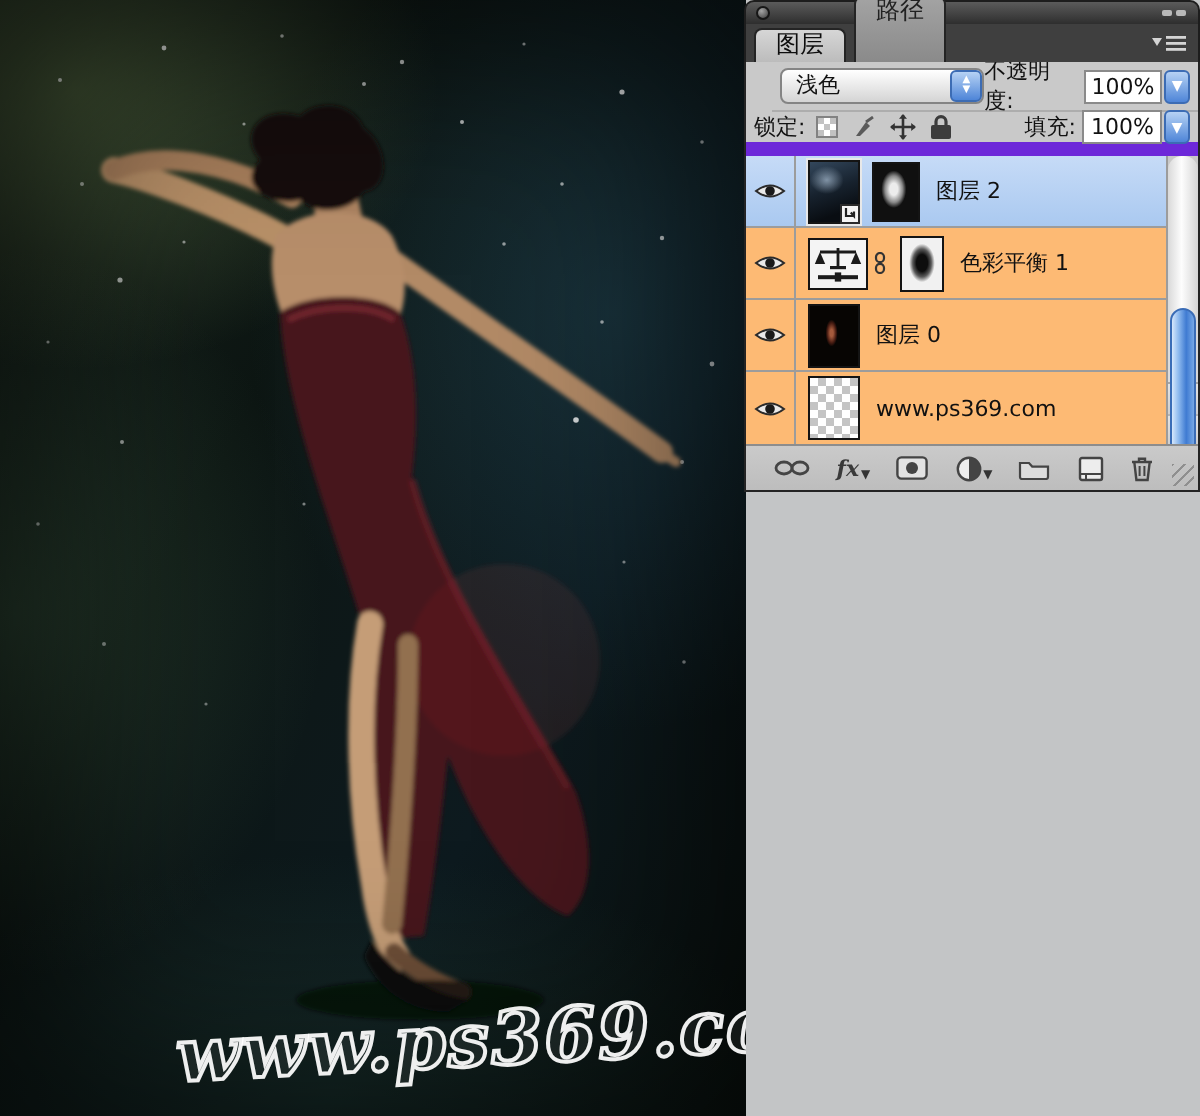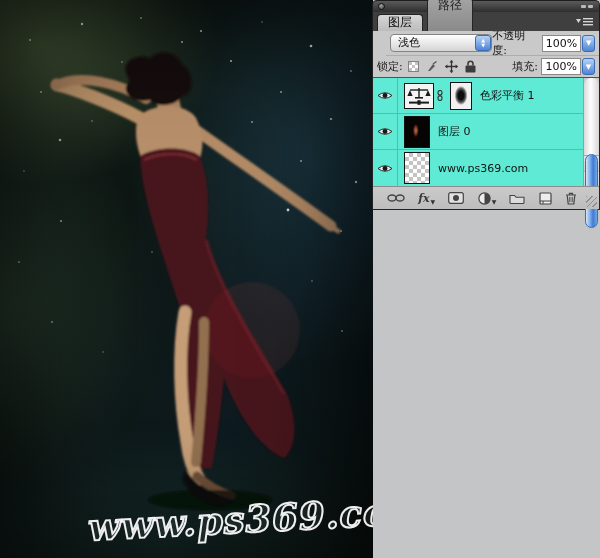--- a/index.html
+++ b/index.html
@@ -38,42 +38,42 @@
   .tab{ height:17px; line-height:16px; padding:0 10px; margin-left:4px; font-size:12px;
       border:1px solid #242424; border-bottom:none; border-radius:4px 4px 0 0; cursor:default;font-family:Liberation Mono, monospace; }
   .tab.active{ background:linear-gradient(#d6d6d6,#bcbcbc); color:#0d0d0d; }
   .tab.inactive{ background:linear-gradient(#a3a3a3,#8a8a8a); color:#222; height:33px; line-height:15px; }
   .panel-menu{ position:absolute; right:4px; top:4px; width:20px; height:11px; }
 
   .pbody{ background:#c9c9c9; border:1px solid #232323; border-top:none; }
 
   .optsrow{ display:flex; align-items:center; padding:0 4px; }
   .row-blend{ height:25px; border-bottom:1px solid #adadad;margin-left:13px; }
-  .row-lock { height:22px; border-bottom:1px solid #6d28d9; }
+  .row-lock { height:22px; border-bottom:7px solid #6d28d9; }
   .aqua-select{ position:relative; width:104px; height:18px; border:1px solid #848484; border-radius:4px;
       background:linear-gradient(#ffffff,#d4d4d4); line-height:16px; padding-left:7px; }
   .aqua-stepper{ position:absolute; right:0px; top:0px; width:16px; height:16px; border-radius:3px;
       background:linear-gradient(#b6d2f4,#4e85d8); border:1px solid #3c6cb4;
       display:flex; flex-direction:column; align-items:center; justify-content:center; }
   .aqua-stepper b{ color:#fff; font-size:5px; line-height:5px; }
   .fieldlbl{ margin-left:auto; }
   .valfield{ width:40px; height:17px; background:#fff; border:1px solid #8a8a8a;
       text-align:right; line-height:15px; padding-right:3px; margin-left:3px; }
   .aqua-btn{ width:13px; height:17px; border:1px solid #3c6cb4; border-radius:3px; margin-left:1px;
       background:linear-gradient(#b6d2f4,#4e85d8); color:#fff; font-size:7px;
       display:flex; align-items:center; justify-content:center; }
   .lockicons{ display:flex; align-items:center; gap:7px; margin-left:5px; }
   .lk-checker{ width:11px; height:11px; border:1px solid #828282;
       background:repeating-conic-gradient(#fff 0 25%, #c2c2c2 0 50%); background-size:6px 6px; }
 
   
   .listwrap{ display:flex; }
   .rows{ flex:1; }
   .lrow{ height:36px; display:flex; align-items:center; border-bottom:1px solid #9c9c9c;
-      background:#5eead4; position:relative; }
+      background:#fdba74; position:relative; }
   .lrow.selected{ background:linear-gradient(#c6dbf7,#aac9f0); }
   .eyecell{ width:25px; align-self:stretch; border-right:1px solid #9c9c9c;
       display:flex; align-items:center; justify-content:center; }
   .thumb{ border:1px solid #141414; margin-left:6px; position:relative; background:#888; }
   .t-img2{ width:26px; height:32px;
       background: radial-gradient(ellipse 12px 10px at 35% 30%, rgba(160,180,200,.75), rgba(0,0,0,0) 70%),
                   linear-gradient(160deg,#33475c 0%, #17222e 45%, #090d12 80%); outline:1px solid #e8e8e8; }
   .t-mask-dark{ width:24px; height:30px;
       background: radial-gradient(ellipse 8px 12px at 45% 45%, #ececec 25%, #8a8a8a 55%, #101010 78%), #101010; }
   .t-mask-light{ width:22px; height:28px;
@@ -238,20 +238,37 @@
           </svg>
         </span>
         <span class="fieldlbl">填充:</span>
         <span class="valfield">100%</span>
         <span class="aqua-btn">▼</span>
       </div>
 
       <div class="listwrap">
         <div class="rows">
 
+          <div class="lrow selected">
+            <span class="eyecell">
+              <svg width="16" height="11" viewBox="0 0 16 11">
+                <path d="M1,5.5 Q8,0 15,5.5 Q8,11 1,5.5 Z" fill="#e9e9e9" stroke="#2a2a2a"></path>
+                <circle cx="8" cy="5.5" r="2.4" fill="#1a1a1a"></circle>
+              </svg>
+            </span>
+            <span class="thumb t-img2">
+              <span class="so-badge">
+                <svg width="7" height="7" viewBox="0 0 7 7">
+                    <path d="M1,1 V5 H5 M3.4,3.2 L5,5 L5,2.8" fill="none" stroke="#222" stroke-width="1.1"></path>
+                  </svg>
+              </span>
+            </span>
+            <span class="thumb t-mask-dark"></span>
+            <span class="lname">图层 2</span>
+          </div>
 
           <div class="lrow">
             <span class="eyecell">
               <svg width="16" height="11" viewBox="0 0 16 11">
                 <path d="M1,5.5 Q8,0 15,5.5 Q8,11 1,5.5 Z" fill="#e9e9e9" stroke="#2a2a2a"></path>
                 <circle cx="8" cy="5.5" r="2.4" fill="#1a1a1a"></circle>
               </svg>
             </span>
             <span class="thumb t-adj">
               <svg width="24" height="20" viewBox="0 0 24 20">

